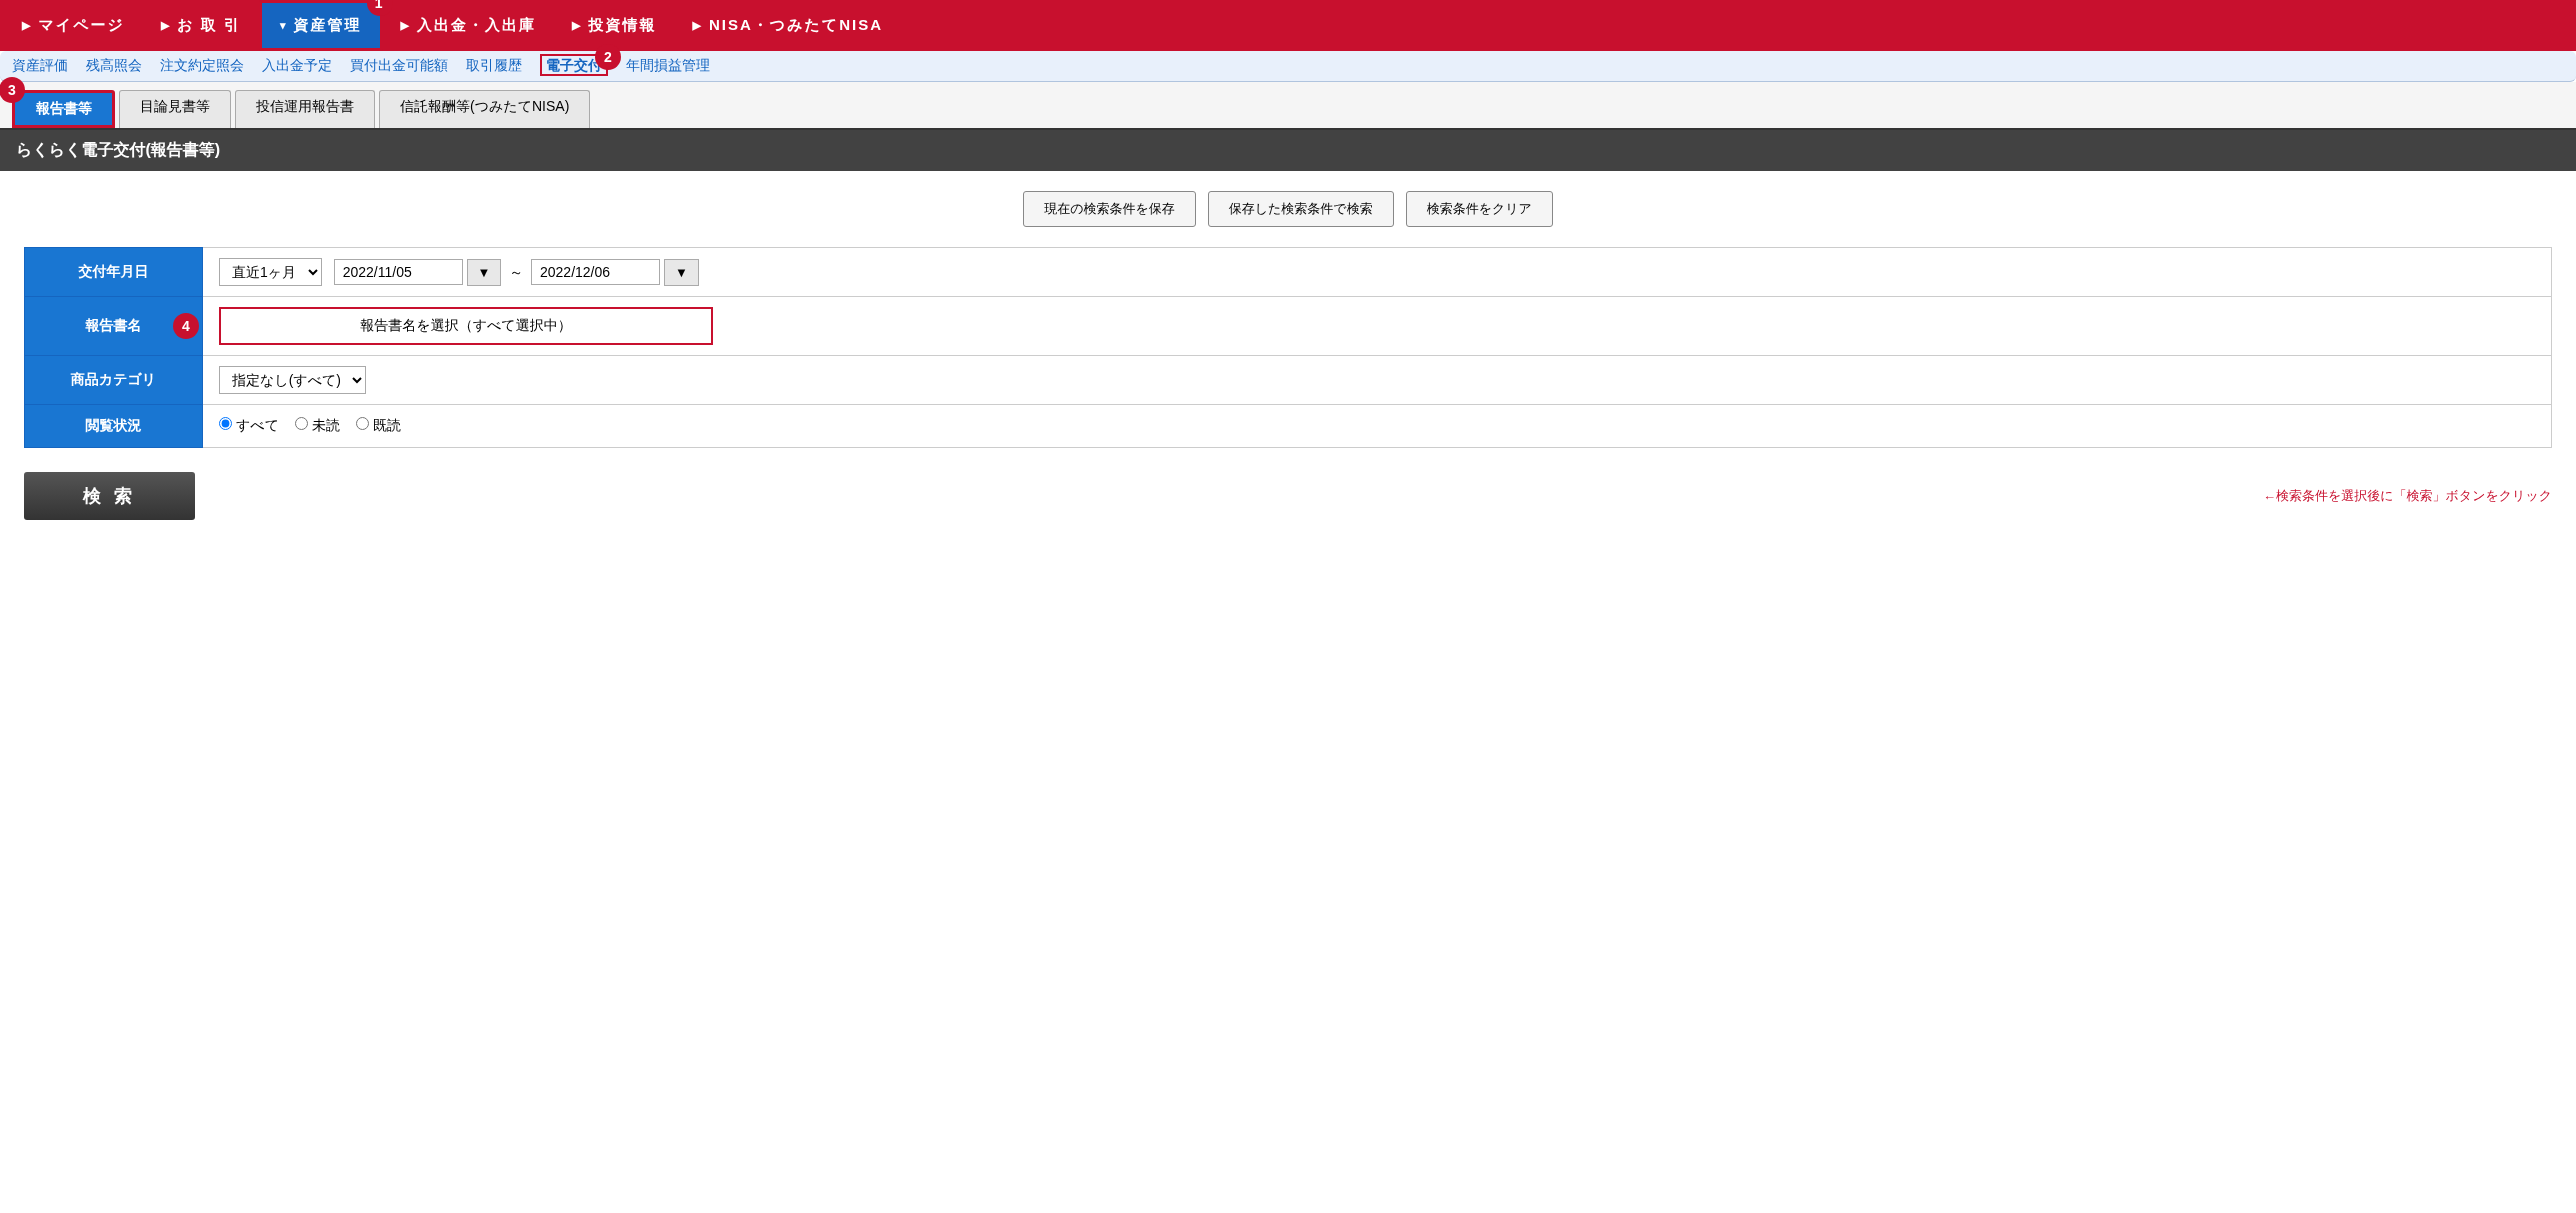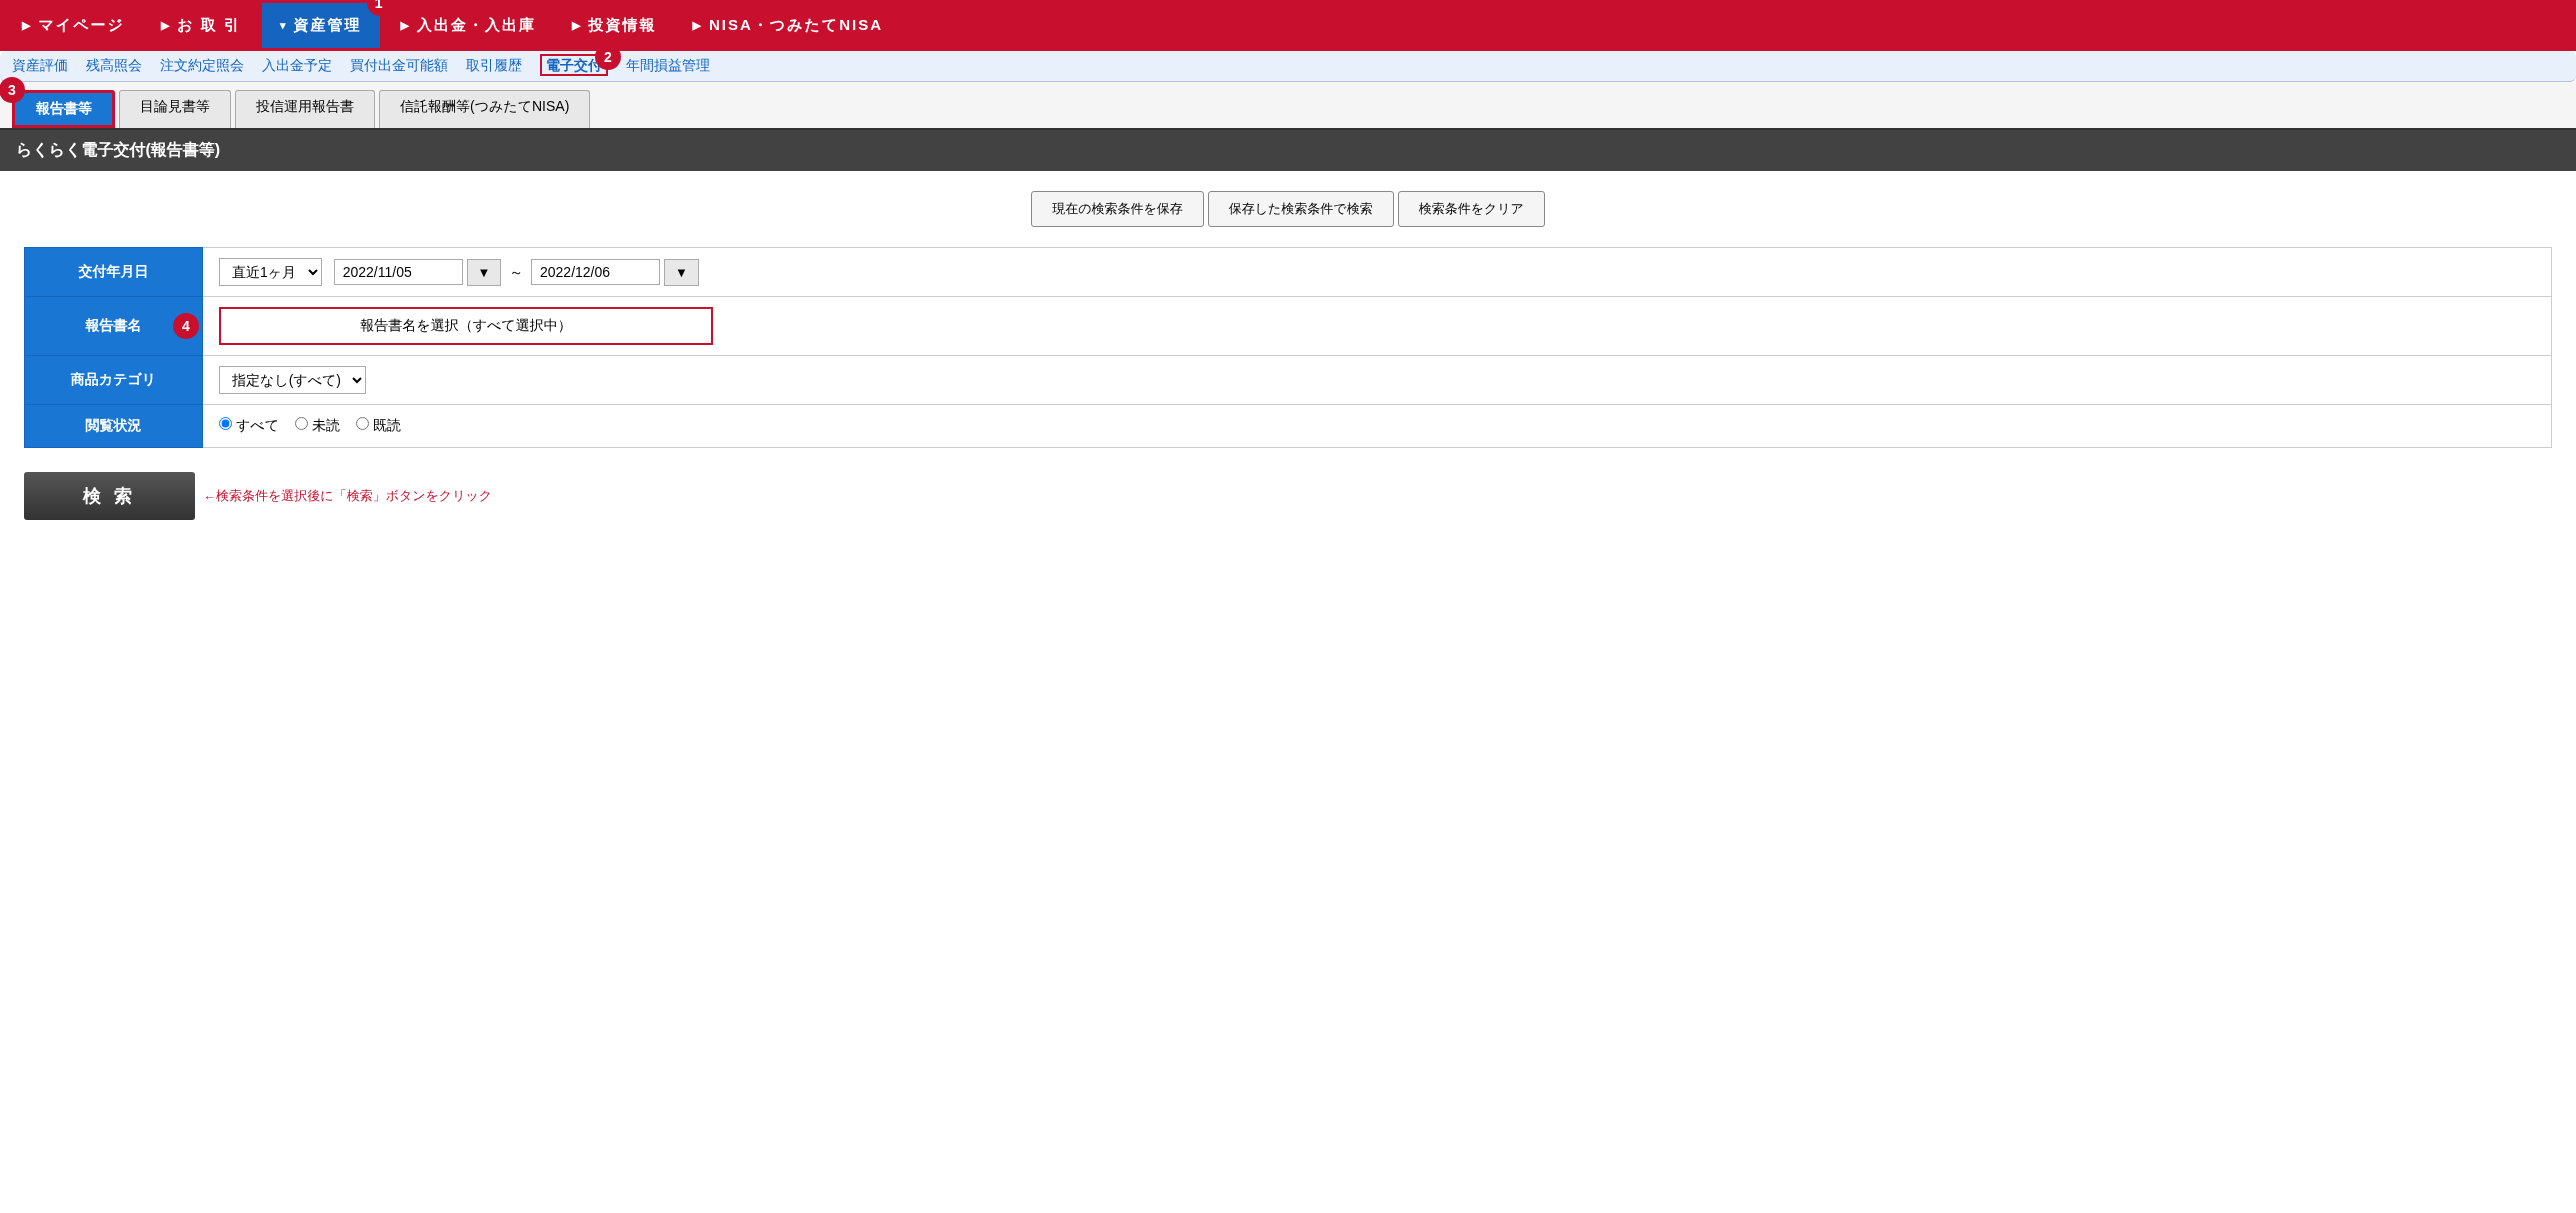--- a/index.html
+++ b/index.html
@@ -118,21 +118,21 @@
 
     
     .main-content {
       padding: 20px 24px;
     }
 
     
     .toolbar-row {
       display: flex;
       justify-content: center;
-      gap: 4px;
+      gap: 12px;
       margin-bottom: 20px;
     }
     .toolbar-btn {
       padding: 8px 20px;
       border: 1px solid #888;
       background: #f5f5f5;
       cursor: pointer;
       font-size: 13px;
       border-radius: 3px;
     }
@@ -206,21 +206,21 @@
     .radio-group label {
       display: flex;
       align-items: flex-start;
       gap: 4px;
       cursor: pointer;
     }
 
     
     .search-btn-row {
       display: flex;
-      justify-content: flex-start;
+      justify-content: space-between;
       align-items: center;
       gap: 8px;
       margin-top: 10px;
     }
     .search-btn {
       padding: 12px 59px;
       background: linear-gradient(180deg, #555 0%, #333 100%);
       color: #fff;
       border: none;
       font-size: 18px;

